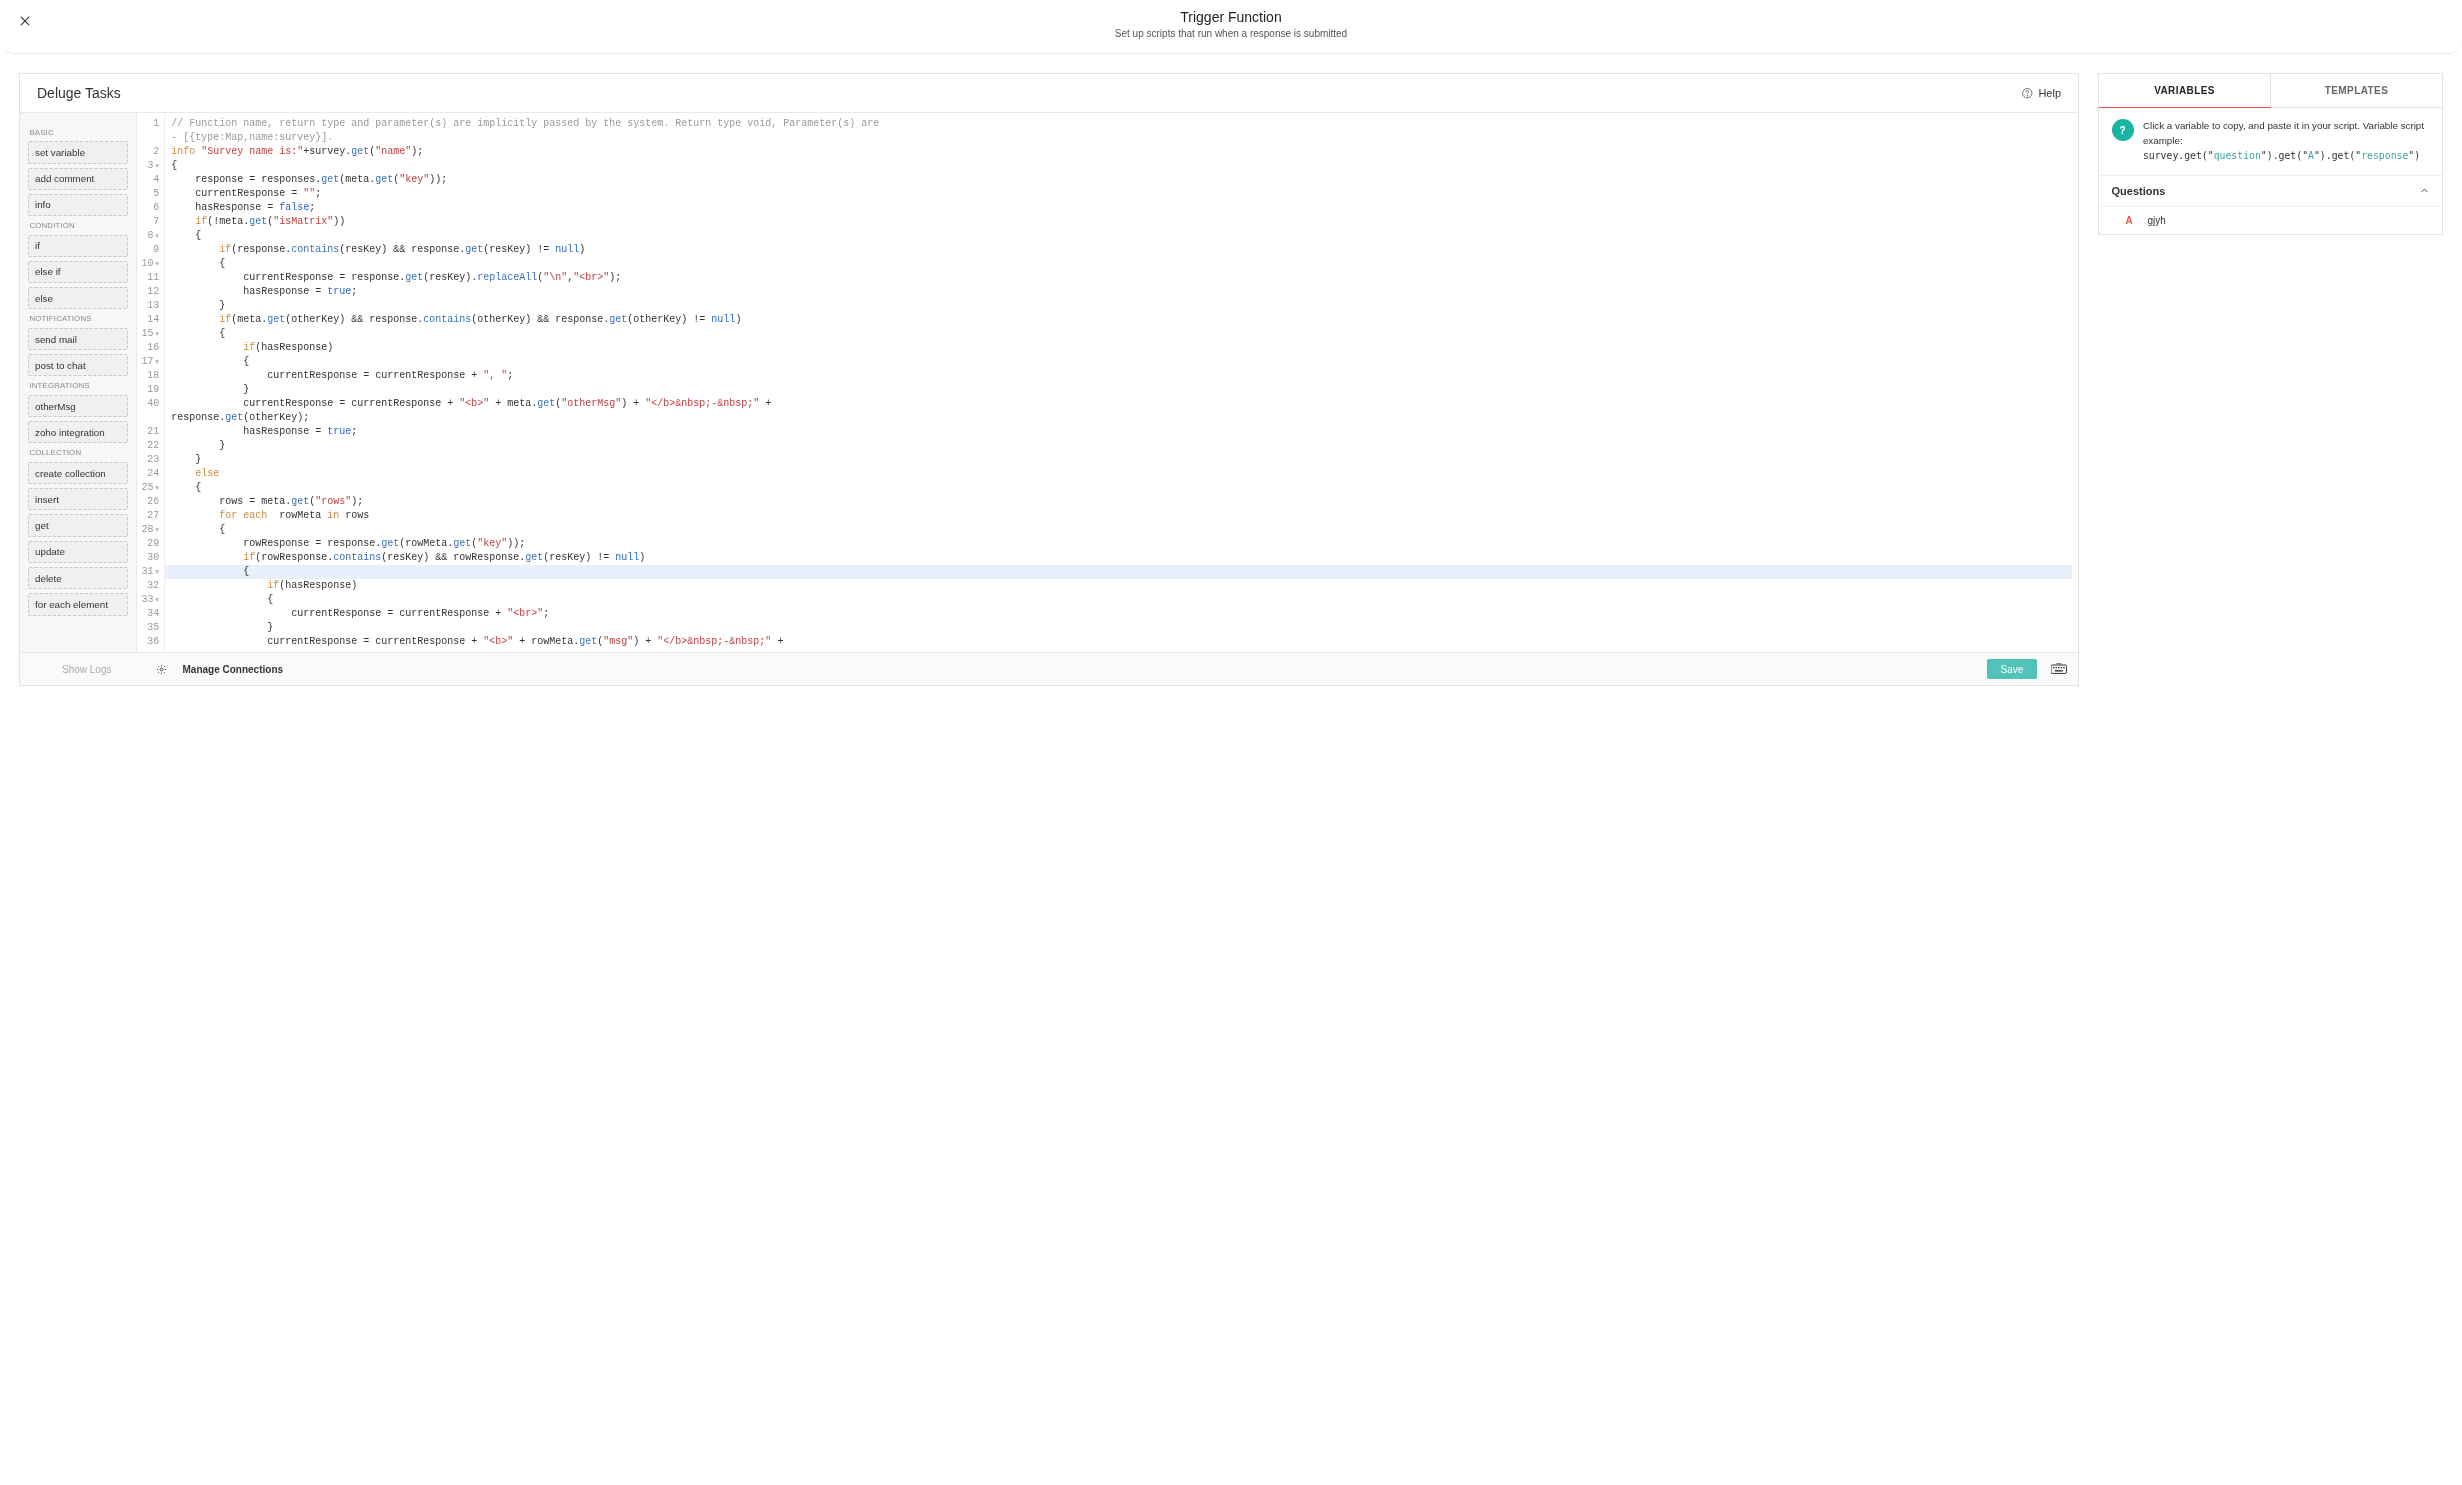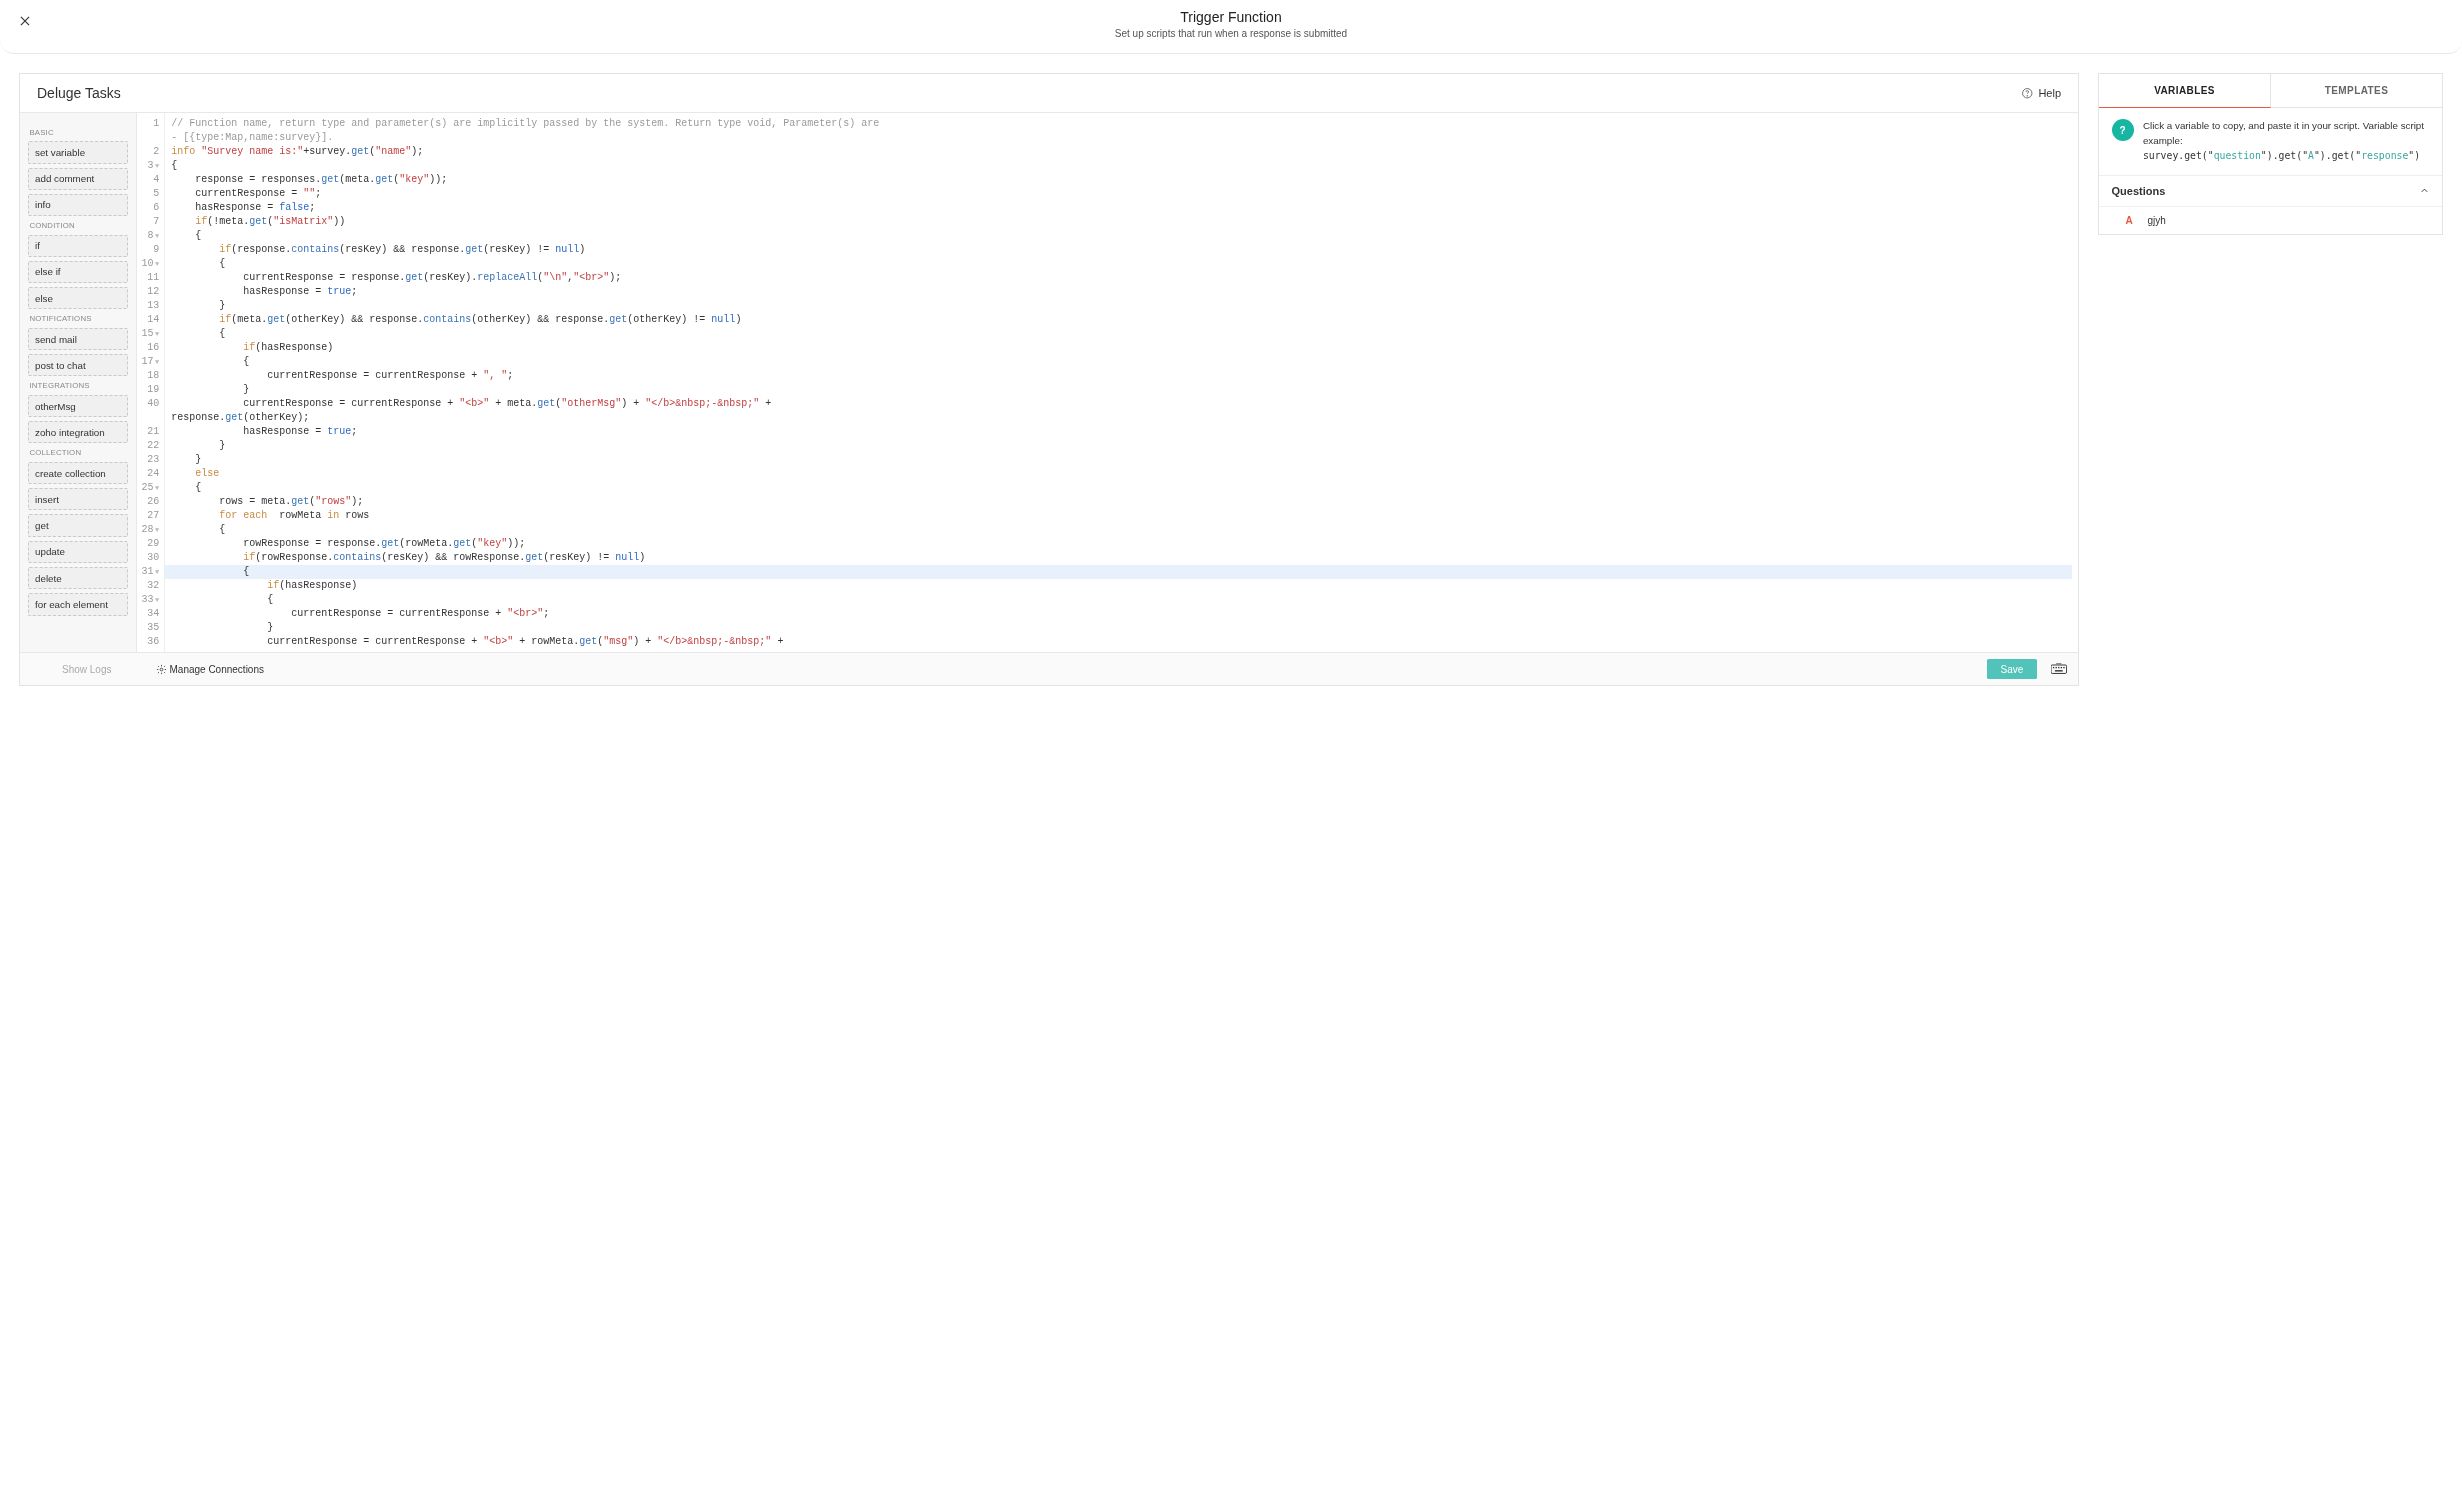--- a/index.html
+++ b/index.html
@@ -27,21 +27,21 @@
 .code-lines .cl { min-height: 14px; }
 .code-lines .hl { background: #e8f0fb; margin-left: -6.2px; padding-left: 6.2px; }
 .tk-comment { color: #9a9a9a; }
 .tk-keyword { color: #c98a41; }
 .tk-str { color: #c04040; }
 .tk-fn { color: #3a72b5; }
 .tk-bool { color: #2b68c5; }
 .tk-null { color: #2b68c5; }
 .editor-foot { display: flex; align-items: center; padding: 6.2px 11px; border-top: 0.8px solid #e8e8e8; background: #fafafa; gap: 14px; }
 .foot-link { color: #aaa; font-size: 10px; cursor: pointer; margin-left: 31px; }
-.foot-link.dark { color: #333; display: flex; align-items: center; gap: 2px; }
+.foot-link.dark { color: #333; display: flex; align-items: center; gap: 15px; font-weight: bold; }
 .foot-spacer { flex: 1; }
 .save-btn { background: #52c3b8; color: #fff; border: none; padding: 4.7px 14px; font-size: 10px; cursor: pointer; border-radius: 1.6px; }
 .kbd-icon svg { width: 15.6px; height: 12.5px; }
 .right-panel { width: 345px; border: 0.8px solid #e3e3e3; background: #fff; }
 .tabs-row { display: flex; }
 .tab-btn { flex: 1; text-align: center; padding: 11px 0; font-size: 10px; font-weight: 600; letter-spacing: 0.4px; color: #666; cursor: pointer; border-bottom: 0.8px solid #e3e3e3; }
 .tab-btn.active { color: #222; border-bottom: 1.6px solid #e85742; border-left: 0.8px solid #e3e3e3; border-right: 0.8px solid #e3e3e3; }
 .tab-btn.active:first-child { border-left: none; }
 .info-row { display: flex; gap: 9.4px; padding: 11px 12.5px; border-bottom: 0.8px solid #eee; align-items: flex-start; }
 .info-icon { width: 22px; height: 22px; border-radius: 50%; background: #18b5a3; color: #fff; display: flex; align-items: center; justify-content: center; font-weight: 700; flex-shrink: 0; }

